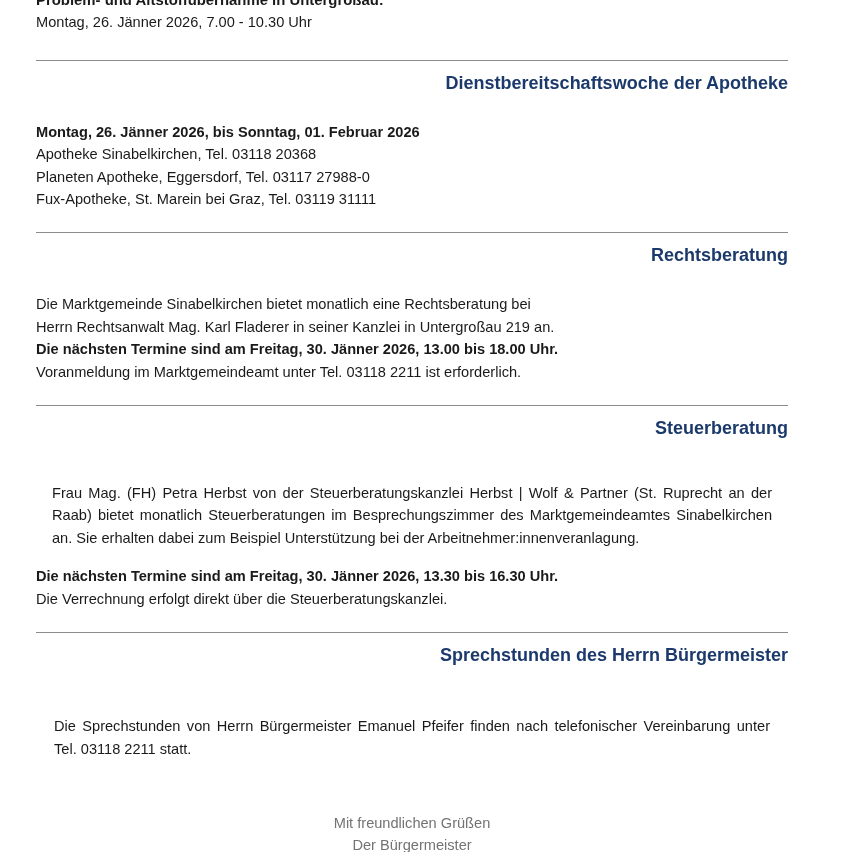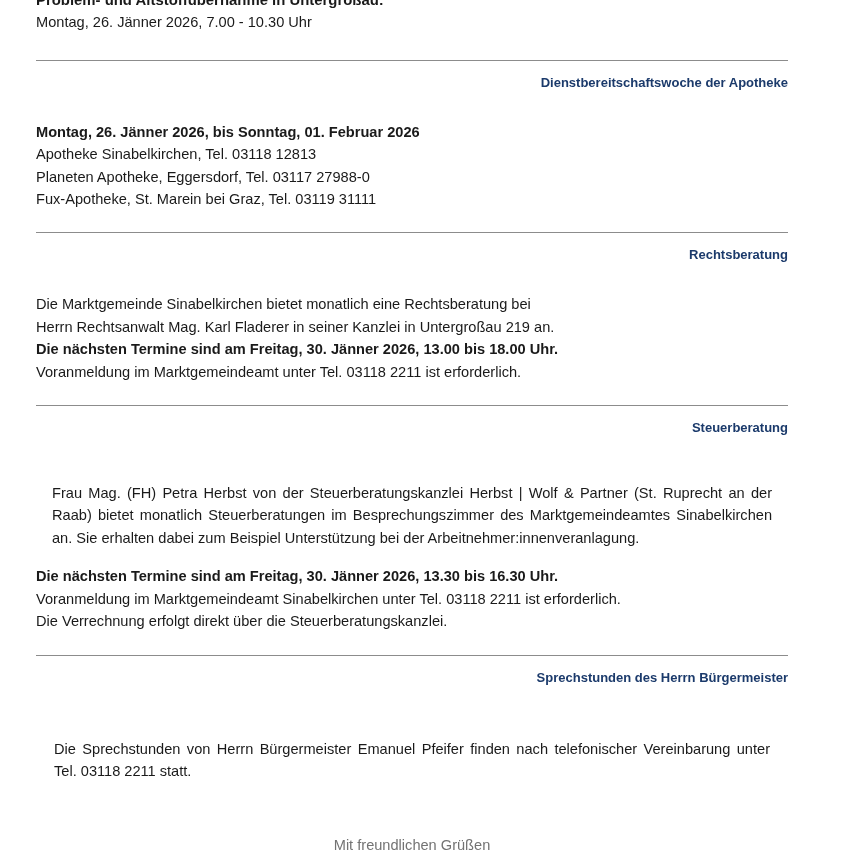--- a/index.html
+++ b/index.html
@@ -60,21 +60,21 @@
 
   
   .rule {
     border: 0;
     border-top: 1px solid #8c8c8c;
     margin: 0;
     width: 752px;
     height: 0;
   }
   .heading {
-    font-size: 13px;
+    font-size: 18px;
     line-height: 24px;
     font-weight: bold;
     color: #1b3a6b;
     text-align: right;
     white-space: pre;
   }
 
   
   .signature {
     text-align: center;
@@ -102,21 +102,21 @@
 
     <div class="sp-26"></div>
 
     <section>
       <hr class="rule">
       <div class="sp-10"></div>
       <div class="heading">Dienstbereitschaftswoche der Apotheke</div>
       <div class="sp-26"></div>
       <div>
         <div class="line bold">Montag, 26. Jänner 2026, bis Sonntag, 01. Februar 2026</div>
-        <div class="line">Apotheke Sinabelkirchen, Tel. 03118 12813</div>
+        <div class="line">Apotheke Sinabelkirchen, Tel. 03118 20368</div>
         <div class="line">Planeten Apotheke, Eggersdorf, Tel. 03117 27988-0</div>
         <div class="line">Fux-Apotheke, St. Marein bei Graz, Tel. 03119 31111</div>
       </div>
     </section>
 
     <div class="sp-22"></div>
 
     <section>
       <hr class="rule">
       <div class="sp-10"></div>
@@ -133,21 +133,20 @@
     <div class="sp-22"></div>
 
     <section>
       <hr class="rule">
       <div class="sp-10"></div>
       <div class="heading">Steuerberatung</div>
       <div class="sp-26"></div>
       <div>
         <p class="para" style="margin:16px;">Frau Mag. (FH) Petra Herbst von der Steuerberatungskanzlei Herbst | Wolf &amp; Partner (St. Ruprecht an der Raab) bietet monatlich Steuerberatungen im Besprechungszimmer des Marktgemeindeamtes Sinabelkirchen an. Sie erhalten dabei zum Beispiel Unterstützung bei der Arbeitnehmer:innenveranlagung.</p>
         <div class="line bold">Die nächsten Termine sind am Freitag, 30. Jänner 2026, 13.30 bis 16.30 Uhr.</div>
-        <div class="line">Voranmeldung im Marktgemeindeamt Sinabelkirchen unter Tel. 03118 2211 ist erforderlich.</div>
         <div class="line">Die Verrechnung erfolgt direkt über die Steuerberatungskanzlei.</div>
       </div>
     </section>
 
     <div class="sp-22"></div>
 
     <section>
       <hr class="rule">
       <div class="sp-10"></div>
       <div class="heading">Sprechstunden des Herrn Bürgermeister</div>

